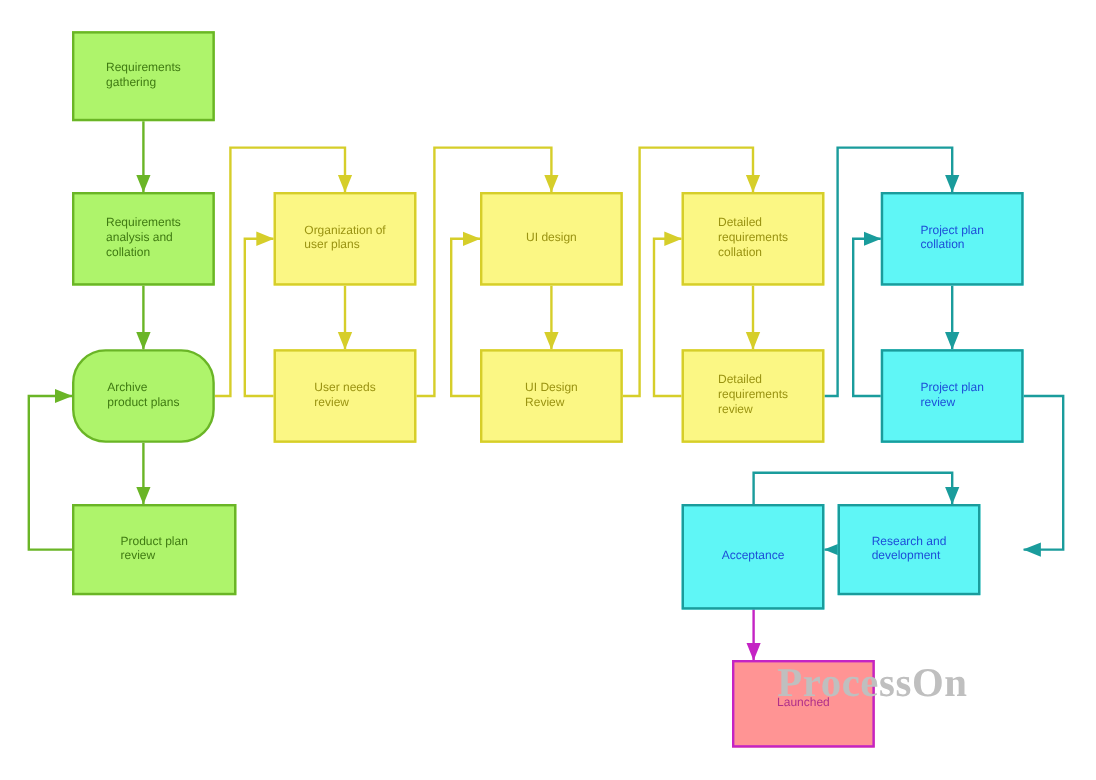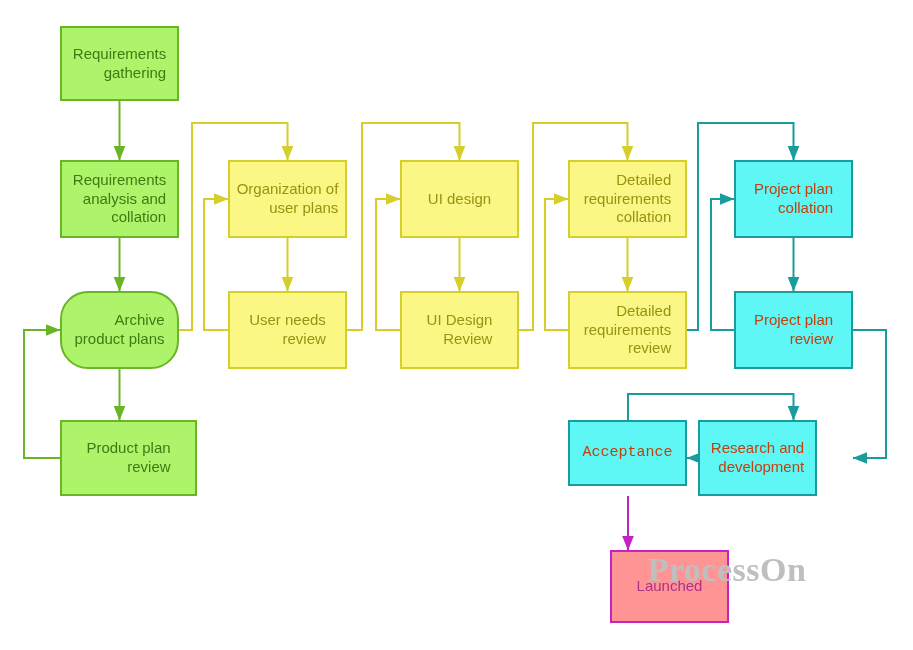--- a/index.html
+++ b/index.html
@@ -22,42 +22,42 @@
     width: 913px;
     height: 650px;
     pointer-events: none;
   }
   .node {
     position: absolute;
     box-sizing: border-box;
     display: flex;
     align-items: center;
     justify-content: center;
-    text-align: right;
+    text-align: left;
     line-height: 1.25;
-    font-size: 15px;
+    font-size: 10px;
     border-style: solid;
     border-width: 2px;
     white-space: pre-line;
     padding: 2px 4px;
   }
   .n-green {
     background: #aef46b;
     border-color: #6ab526;
     color: #3f7a12;
   }
   .n-yellow {
     background: #fbf784;
     border-color: #d6ce2a;
     color: #9a9312;
   }
   .n-cyan {
     background: #5ff6f6;
     border-color: #1a9c9c;
-    color: #c2410c;
+    color: #1d4ed8;
   }
   .n-pink {
     background: #ff9494;
     border-color: #c423c4;
     color: #b0308a;
   }
   #watermark {
     position: absolute;
     left: 727px;
     top: 570px;
@@ -136,19 +136,19 @@
 collation</div>
       <div class="node n-yellow" style="left: 568px; top: 291px; width: 119px; height: 78px;">Detailed
 requirements
 review</div>
       <div class="node n-cyan" style="left: 734px; top: 160px; width: 119px; height: 78px;">Project plan
 collation</div>
       <div class="node n-cyan" style="left: 734px; top: 291px; width: 119px; height: 78px;">Project plan
 review</div>
       <div class="node n-cyan" style="left: 698px; top: 420px; width: 119px; height: 76px;">Research and
 development</div>
-      <div class="node n-cyan" style="left: 568px; top: 420px; width: 119px; height: 66px; font-family: Liberation Mono, monospace;">Acceptance</div>
+      <div class="node n-cyan" style="left: 568px; top: 420px; width: 119px; height: 88px;">Acceptance</div>
       <div class="node n-pink" style="left: 568px; top: 550px; width: 119px; height: 73px; margin-left: 42px;">Launched</div>
     </div>
 
   <div id="watermark">ProcessOn</div>
 
 </div>
 
 </body></html>

